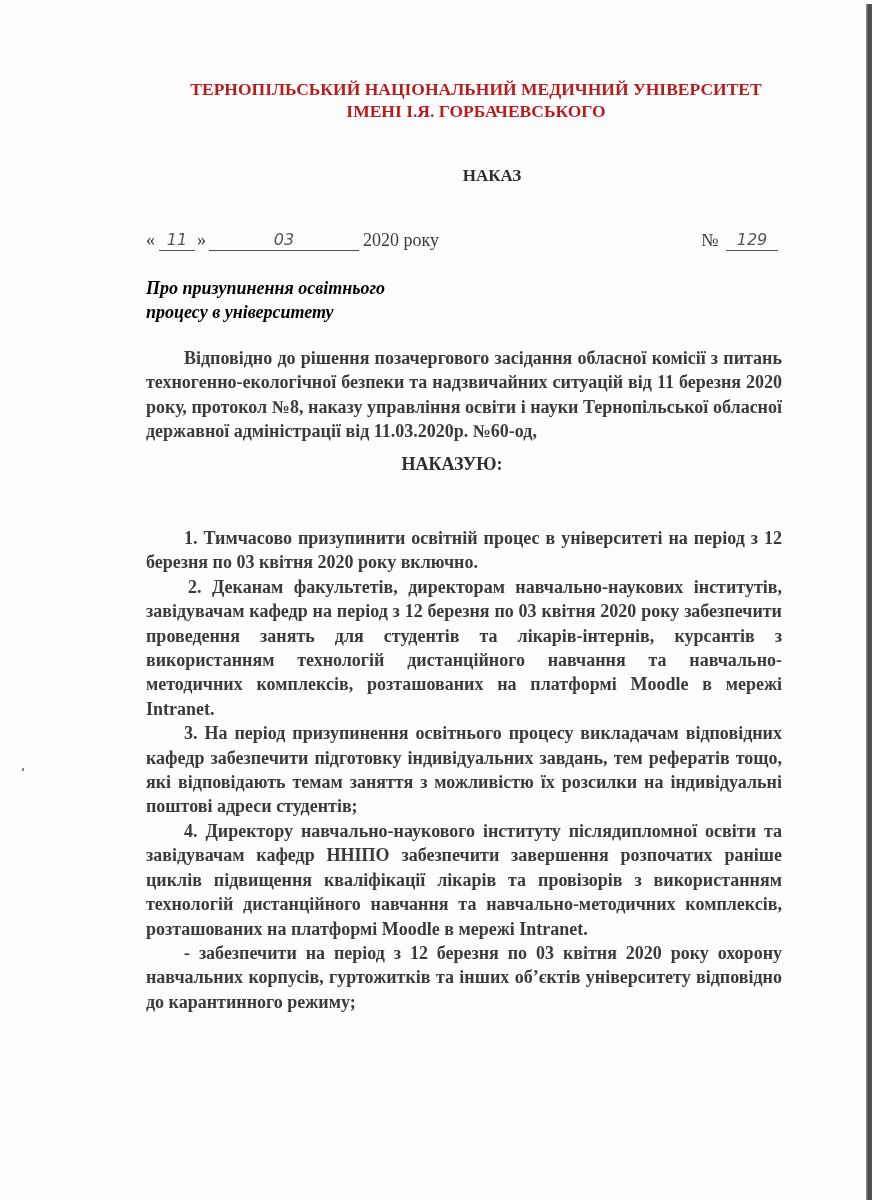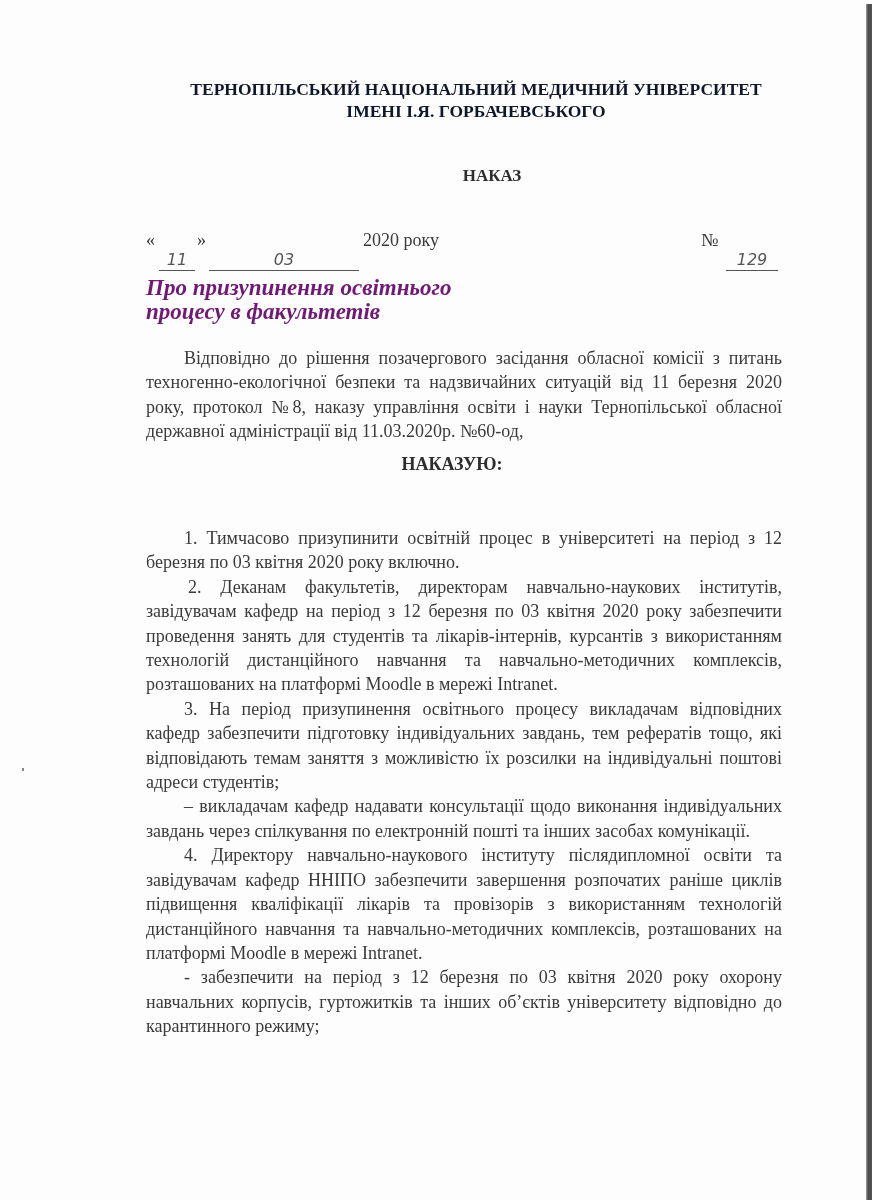--- a/index.html
+++ b/index.html
@@ -9,50 +9,50 @@
     font-family: "Liberation Serif", "DejaVu Serif", serif;
     color: #3a3a3a;
   }
   .edge {
     position: absolute; right: 0; top: 4px; width: 6px; height: 1196px;
     background: linear-gradient(to right, #9a9a9a, #4a4a4a 40%, #555 100%);
   }
   .header {
     position: absolute; top: 78px; left: 0; width: 872px;
     text-align: center; font-weight: bold; font-size: 17.5px; line-height: 22px;
-    color: #0f172a;
+    color: #b91c1c;
   }
   .header div { padding-left: 80px; }
   .order-title {
     position: absolute; top: 166px; left: 16px; width: 872px; text-align: center;
     font-weight: bold; font-size: 17px; padding-left: 80px; box-sizing: border-box; color:#2e2e2e;
   }
   .date-row {
     position: absolute; top: 230px; left: 146px; width: 640px; height: 26px;
     font-size: 18px;
   }
   .date-row .q { position: absolute; left: 0; top: 0; }
   .blank {
     position: absolute; border-bottom: 1px solid #555; height: 20px;
     font-family: "DejaVu Sans", sans-serif; font-style: italic; font-weight: 200;
-    color: #555; font-size: 16px; text-align: center; top: 0; margin-top: 20px;
+    color: #555; font-size: 16px; text-align: center; top: 0;
   }
   .day { left: 13px; width: 36px; }
   .qclose { position: absolute; left: 51px; top: 0; }
   .month { left: 63px; width: 150px; }
   .year { position: absolute; left: 217px; top: 0; }
   .numlabel { position: absolute; left: 555px; top: 0; }
   .num { left: 580px; width: 52px; }
   .subject {
     position: absolute; top: 276px; left: 146px; width: 320px;
-    font-style: italic; font-weight: bold; font-size: 23px; line-height: 24px; color: #701a75;
+    font-style: italic; font-weight: bold; font-size: 18px; line-height: 24px; color: #000000;
   }
   .body {
     position: absolute; left: 146px; width: 636px;
-    font-size: 18px; line-height: 24.4px; text-align: justify;
+    font-size: 18px; line-height: 24.4px; text-align: justify; font-weight: bold;
   }
   .preamble { top: 346px; }
   .body p { margin: 0; text-indent: 38px; }
   .decree {
     position: absolute; top: 454px; left: 0; width: 872px; text-align: center;
     font-weight: bold; font-size: 18px; padding-left: 32px; box-sizing: border-box; color: #2e2e2e;
   }
   .items { top: 510px; margin-top: 16px; }
   .items p.i2 { text-indent: 42px; }
   .items p.dash { text-indent: 38px; }
@@ -75,31 +75,30 @@
   <span class="blank day">11</span>
   <span class="qclose">»</span>
   <span class="blank month">03</span>
   <span class="year">2020 року</span>
   <span class="numlabel">№</span>
   <span class="blank num">129</span>
 </div>
 
 <div class="subject">
   <div>Про призупинення освітнього</div>
-  <div>процесу в факультетів</div>
+  <div>процесу в університету</div>
 </div>
 
 <div class="body preamble">
   <p>Відповідно до рішення  позачергового засідання обласної комісії з питань техногенно-екологічної безпеки та надзвичайних ситуацій від 11 березня 2020 року, протокол №8, наказу управління освіти і науки Тернопільської обласної державної адміністрації від 11.03.2020р. №60-од,</p>
 </div>
 
 <div class="decree">НАКАЗУЮ:</div>
 
 <div class="body items">
   <p>1. Тимчасово призупинити освітній процес в університеті на період з 12 березня по 03 квітня 2020 року включно.</p>
   <p class="i2">2. Деканам факультетів, директорам навчально-наукових інститутів, завідувачам кафедр на період з 12 березня по 03 квітня 2020 року забезпечити проведення занять для студентів та лікарів-інтернів, курсантів з використанням технологій дистанційного навчання та навчально-методичних комплексів, розташованих на платформі Moodle в мережі Intranet.</p>
   <p>3. На період призупинення освітнього процесу викладачам відповідних кафедр забезпечити підготовку індивідуальних завдань, тем рефератів тощо, які відповідають темам заняття з можливістю їх розсилки на індивідуальні поштові адреси студентів;</p>
-  <p class="dash">– викладачам кафедр надавати консультації щодо виконання індивідуальних завдань через спілкування по електронній пошті та інших засобах комунікації.</p>
   <p>4. Директору навчально-наукового інституту післядипломної освіти та завідувачам кафедр ННІПО забезпечити завершення розпочатих раніше циклів підвищення кваліфікації лікарів та провізорів з використанням технологій дистанційного навчання та навчально-методичних комплексів, розташованих на платформі Moodle в мережі Intranet.</p>
   <p>- забезпечити на період з 12 березня по 03 квітня 2020 року охорону навчальних корпусів, гуртожитків та інших об’єктів університету відповідно до карантинного режиму;</p>
 </div>
 
 <div class="mark"></div>
 
 </body></html>

